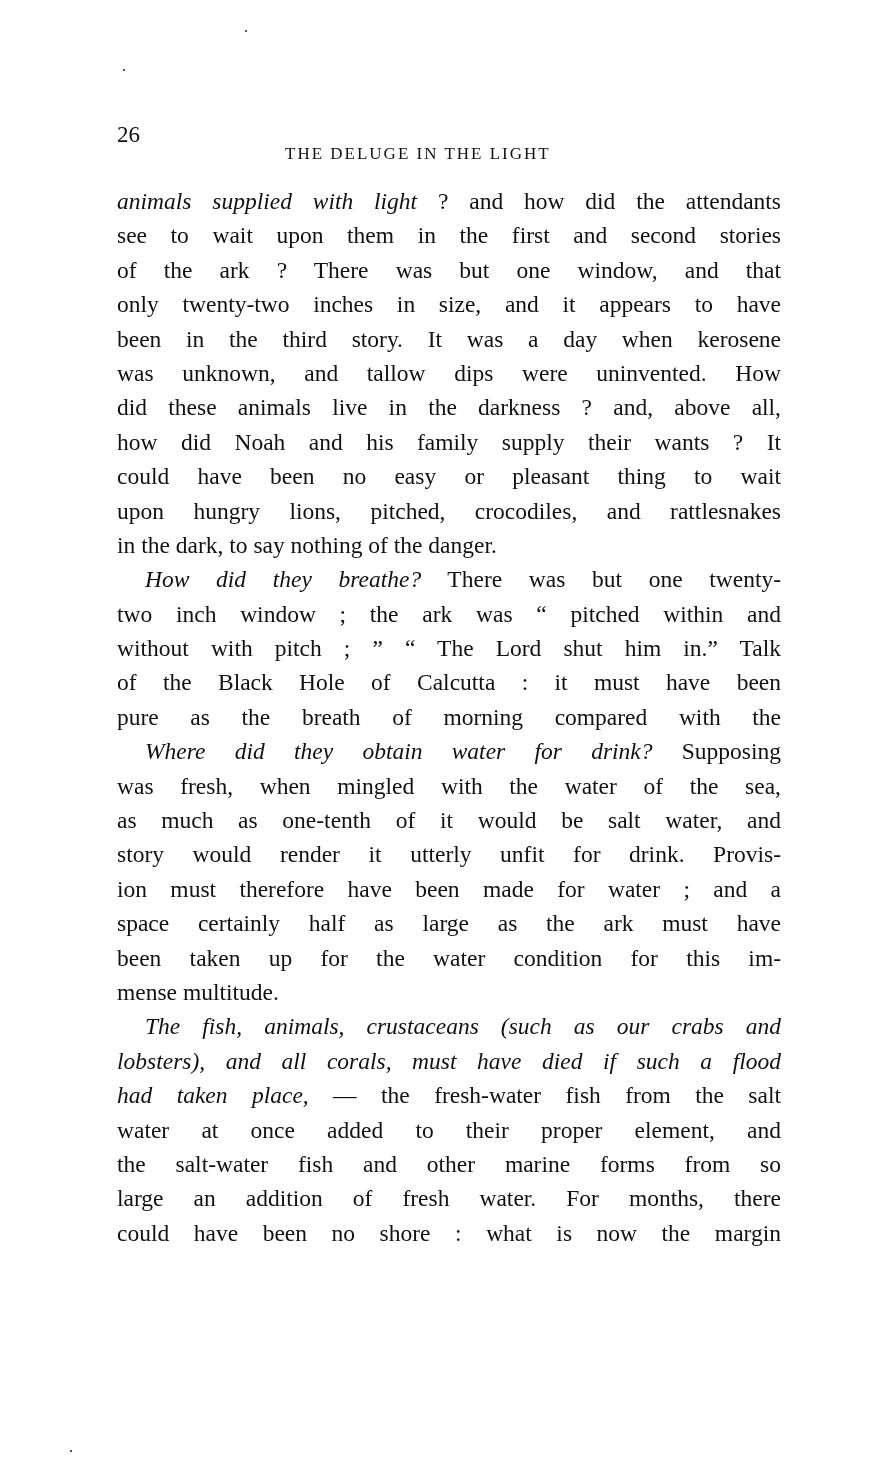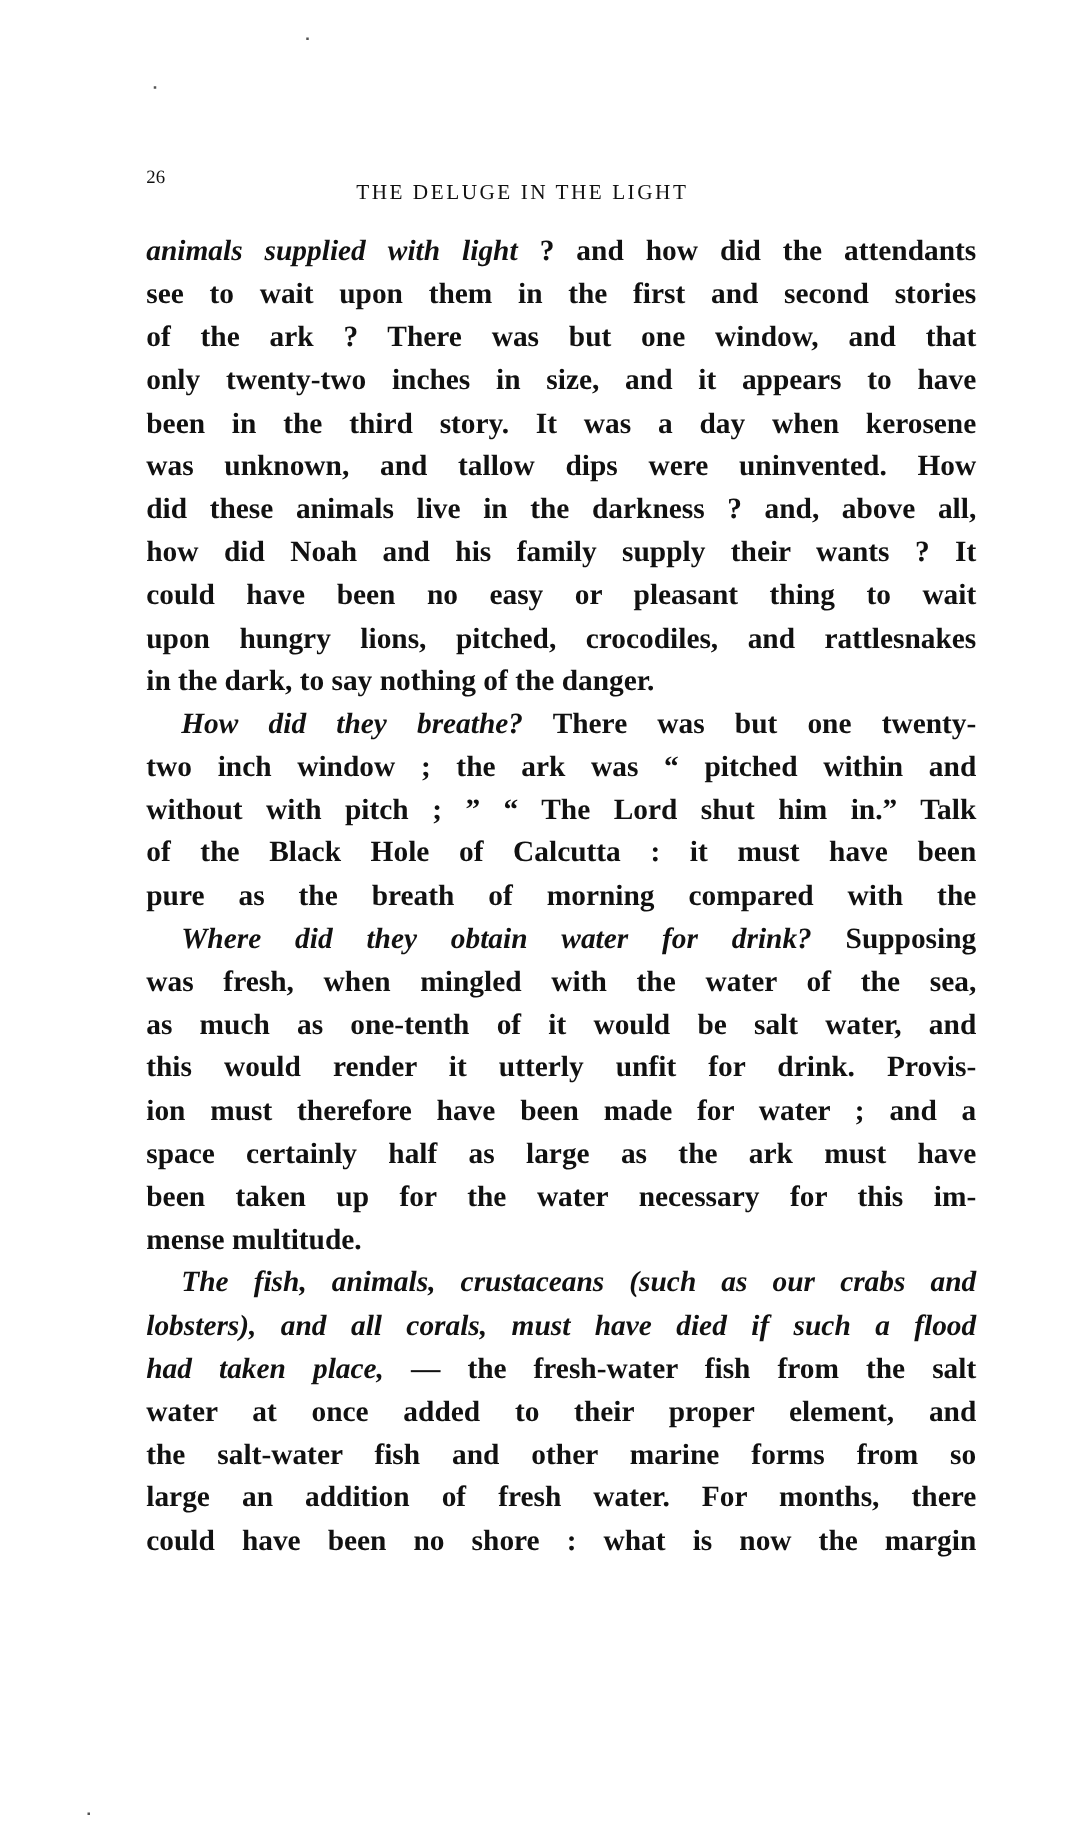--- a/index.html
+++ b/index.html
@@ -23,22 +23,22 @@
     }
     .running-head {
       position: relative;
       height: 36px;
       font-size: 19px;
       letter-spacing: 1px;
     }
     .page-number {
       position: absolute;
       left: 0;
-      top: 16px;
-      font-size: 15px;
+      top: 4px;
+      font-size: 23px;
       letter-spacing: 0;
     }
     .head-title {
       position: absolute;
       left: 168px;
       top: 2px;
       font-size: 17px;
       letter-spacing: 2px;
       margin-top: 24px;
     }
@@ -46,21 +46,20 @@
       margin-top: 30px;
       font-size: 23.5px;
       line-height: 34.4px;
     }
     .line {
       display: block;
       white-space: nowrap;
       text-align: justify;
       text-align-last: justify;
       height: 34.4px;
-      font-weight: bold;
     }
     .line.last {
       text-align-last: left;
     }
     .line.indent {
       padding-left: 28px;
     }
     .it {
       font-style: italic;
     }
@@ -101,24 +100,24 @@
       <span class="line">two inch window ; the ark was “ pitched within and</span>
       <span class="line">without with pitch ; ” “ The Lord shut him in.”  Talk</span>
       <span class="line">of the Black Hole of Calcutta : it must have been</span>
       <span class="line">pure as the breath of morning compared with the</span>
     </div>
 
     <div class="paragraph">
       <span class="line indent"><span class="it">Where did they obtain water for drink?</span><span> Supposing</span></span>
       <span class="line">was fresh, when mingled with the water of the sea,</span>
       <span class="line">as much as one-tenth of it would be salt water, and</span>
-      <span class="line">this would render it utterly unfit for drink.  Provis-</span>
+      <span class="line">story would render it utterly unfit for drink.  Provis-</span>
       <span class="line">ion must therefore have been made for water ; and a</span>
       <span class="line">space certainly half as large as the ark must have</span>
-      <span class="line">been taken up for the water necessary for this im-</span>
+      <span class="line">been taken up for the water condition for this im-</span>
       <span class="line last">mense multitude.</span>
     </div>
 
     <div class="paragraph">
       <span class="line indent it">The fish, animals, crustaceans (such as our crabs and</span>
       <span class="line it">lobsters), and all corals, must have died if such a flood</span>
       <span class="line"><span class="it">had taken place,</span><span> — the fresh-water fish from the salt</span></span>
       <span class="line">water at once added to their proper element, and</span>
       <span class="line">the salt-water fish and other marine forms from so</span>
       <span class="line">large an addition of fresh water.  For months, there</span>

